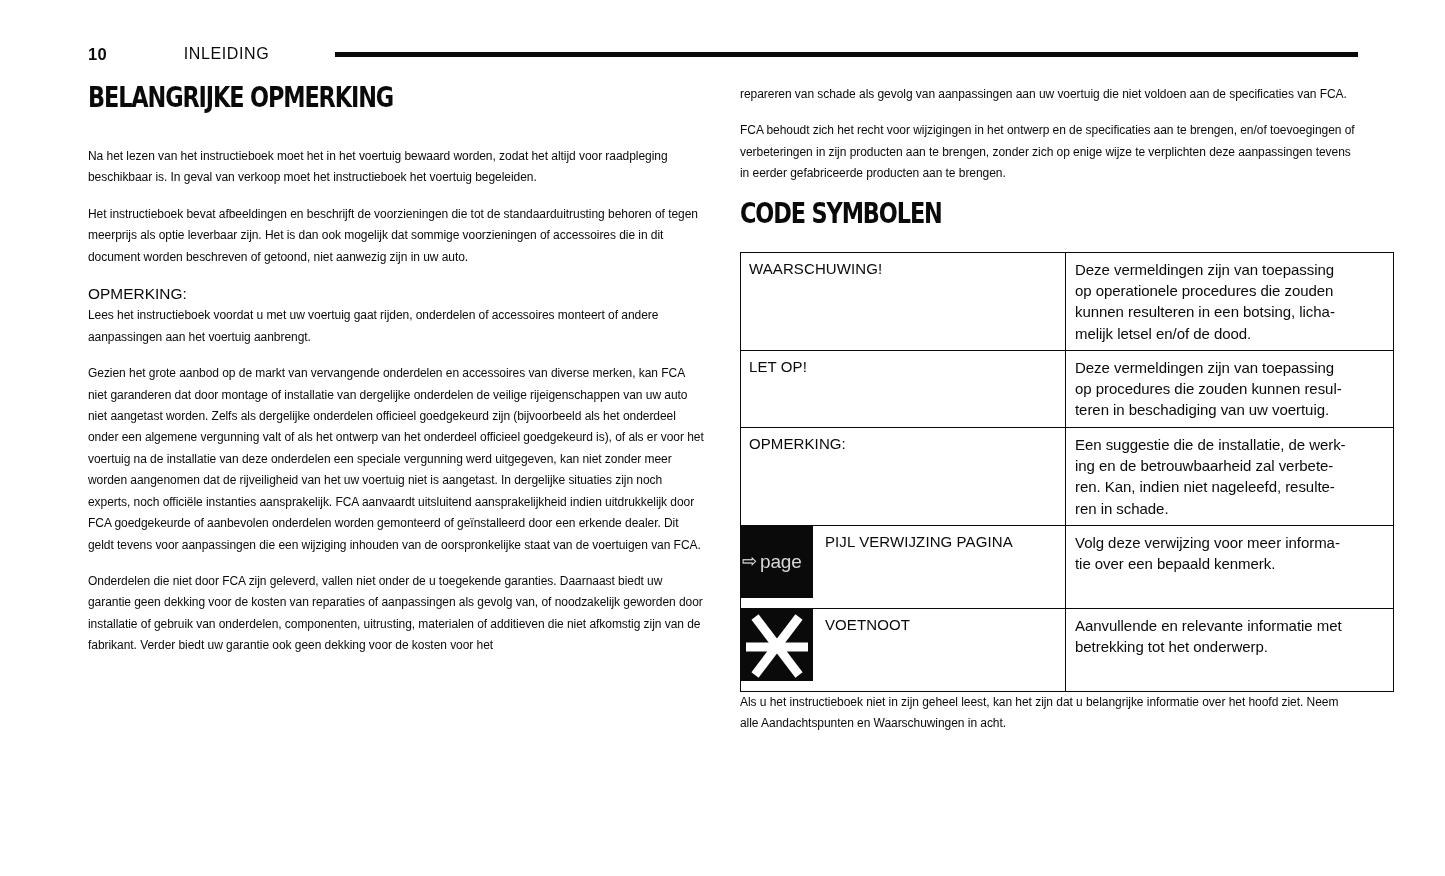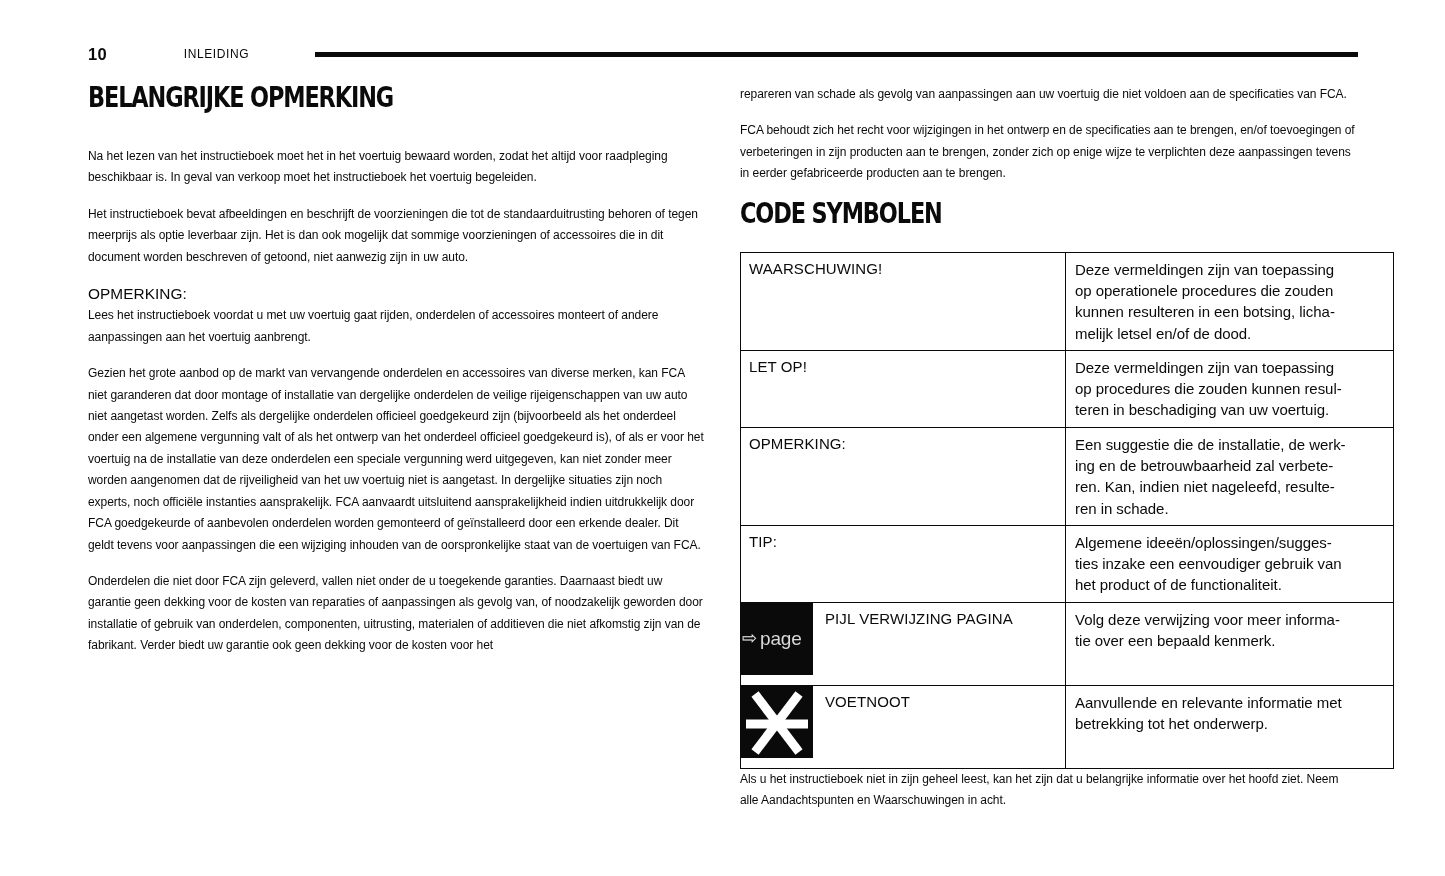--- a/index.html
+++ b/index.html
@@ -35,21 +35,21 @@
     gap: 43px;
   }
   .folio {
     font-size: 16.5px;
     font-weight: 700;
     letter-spacing: 0.2px;
     line-height: 1;
     white-space: nowrap;
   }
   .section-name {
-    font-size: 12px;
+    font-size: 16px;
     font-weight: 400;
     letter-spacing: 0.6px;
     line-height: 1;
     white-space: nowrap;
     margin-left: 34px;
   }
   .header-rule {
     flex: 1 1 auto;
     height: 5px;
     background: #0a0a0a;
@@ -274,30 +274,20 @@
               <span class="term-text">OPMERKING:</span>
             </td>
             <td class="desc">
               <span class="desc-line">Een suggestie die de installatie, de werk-</span>
               <span class="desc-line">ing en de betrouwbaarheid zal verbete-</span>
               <span class="desc-line">ren. Kan, indien niet nageleefd, resulte-</span>
               <span class="desc-line">ren in schade.</span>
             </td>
           </tr>
 
-          <tr>
-            <td class="term">
-              <span class="term-text">TIP:</span>
-            </td>
-            <td class="desc">
-              <span class="desc-line">Algemene ideeën/oplossingen/sugges-</span>
-              <span class="desc-line">ties inzake een eenvoudiger gebruik van</span>
-              <span class="desc-line">het product of de functionaliteit.</span>
-            </td>
-          </tr>
 
           <tr>
             <td class="term with-icon">
               <div class="icon-row">
                 <div class="icon-box">
                   <div class="pageicon-inner">
                     <span class="pageicon-arrow">⇨</span>
                     <span class="pageicon-word">page</span>
                   </div>
                 </div>

